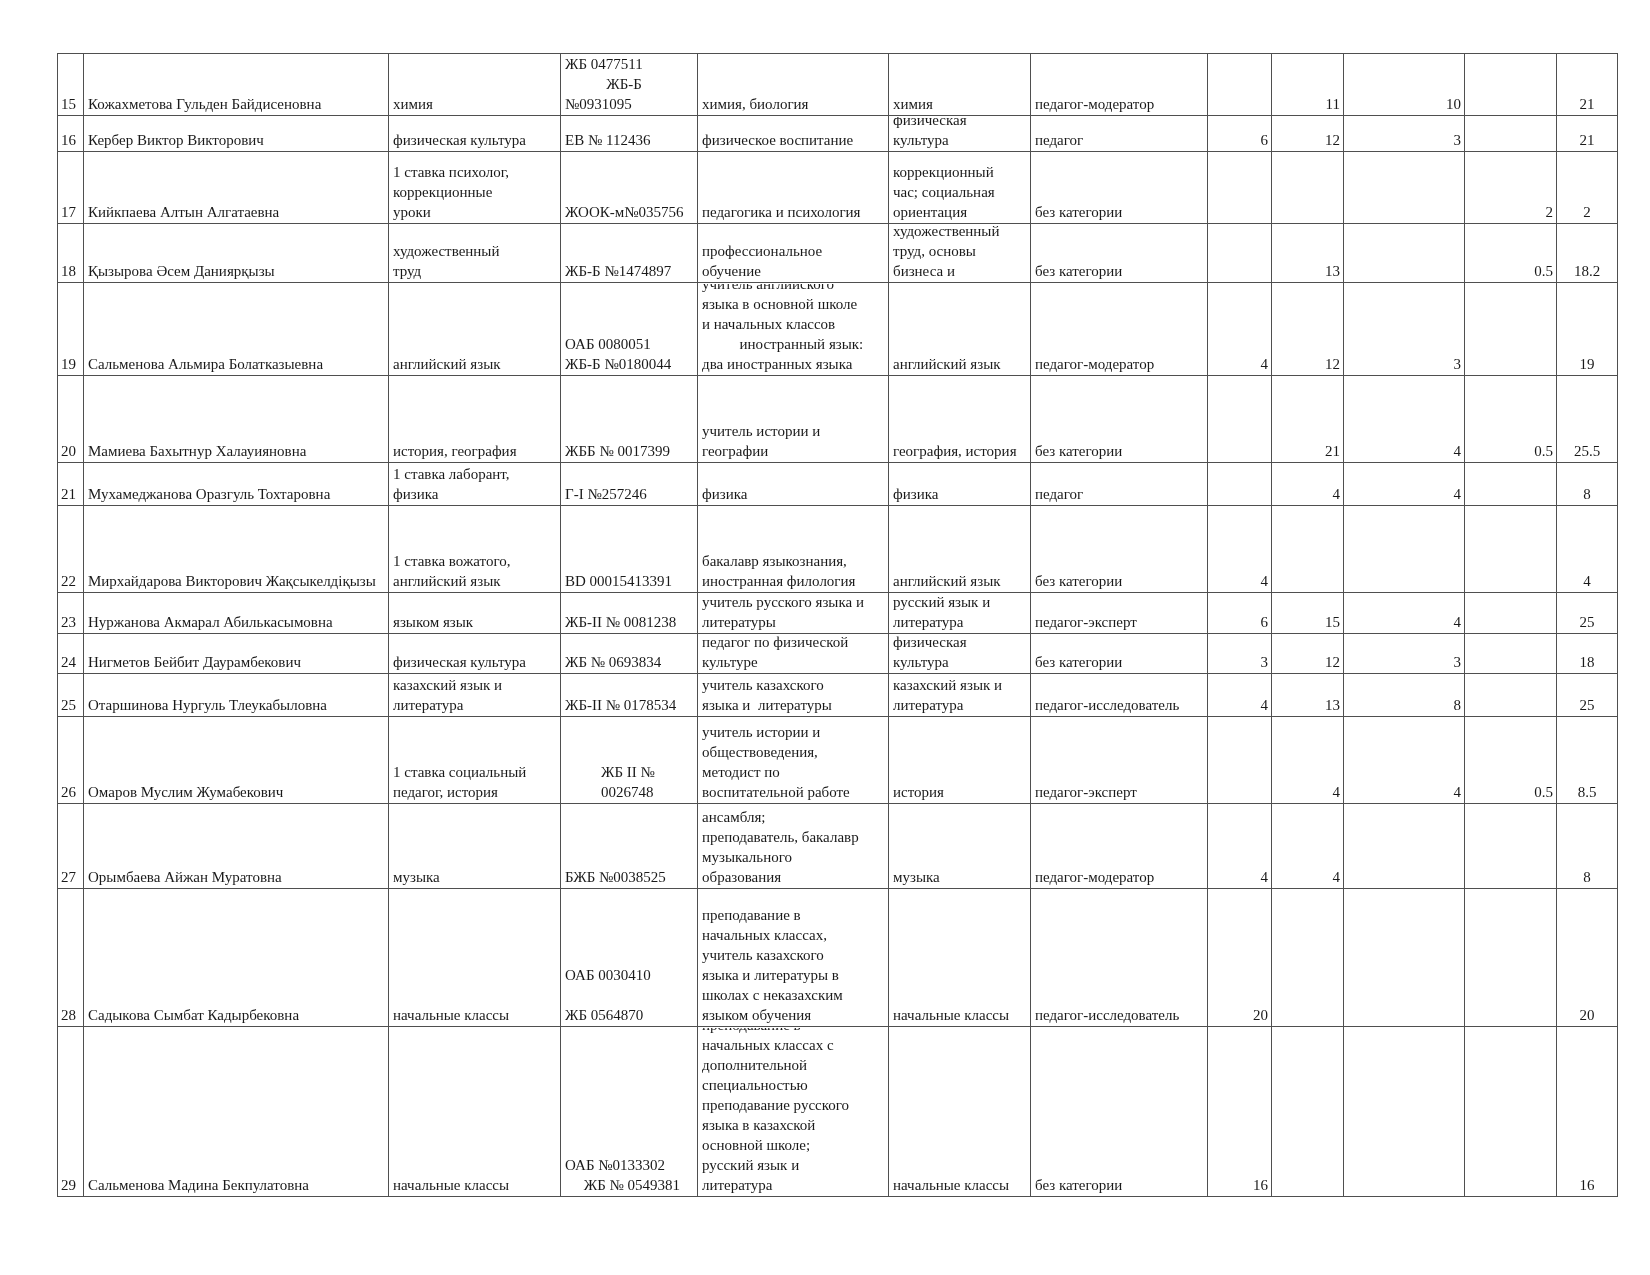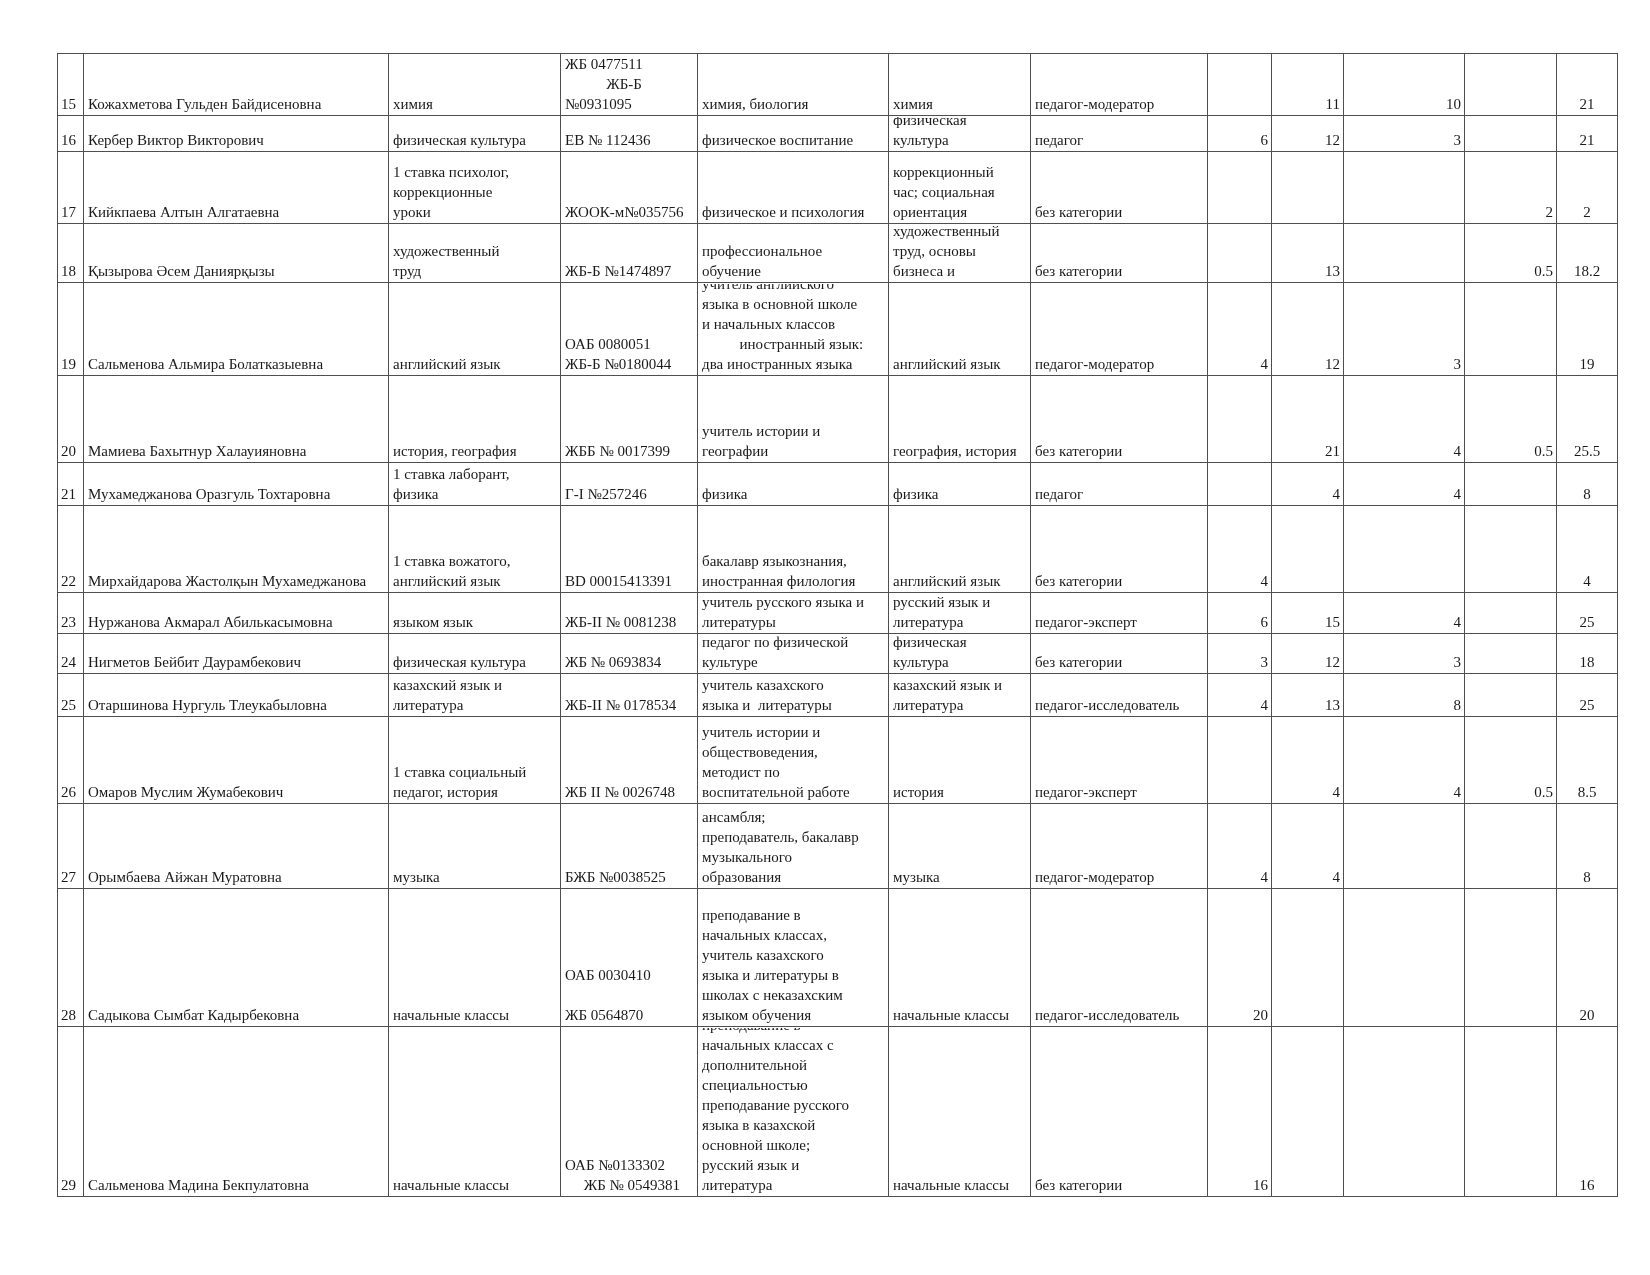--- a/index.html
+++ b/index.html
@@ -149,21 +149,21 @@
           </td>
           <td>
             <div class="clip c-left" style="height: 70px;">1 ставка психолог,
 коррекционные
 уроки</div>
           </td>
           <td>
             <div class="clip c-left" style="height: 70px;">ЖООК-м№035756</div>
           </td>
           <td>
-            <div class="clip c-left" style="height: 70px;">физическое и психология</div>
+            <div class="clip c-left" style="height: 70px;">педагогика и психология</div>
           </td>
           <td>
             <div class="clip c-left" style="height: 70px;">коррекционный
 час; социальная
 ориентация</div>
           </td>
           <td>
             <div class="clip c-left" style="height: 70px;">без категории</div>
           </td>
           <td>
@@ -343,21 +343,21 @@
           </td>
           <td>
             <div class="clip c-center" style="height: 41px;">8</div>
           </td>
         </tr>
         <tr style="height: 87px;">
           <td>
             <div class="clip c-num" style="height: 85px;">22</div>
           </td>
           <td>
-            <div class="clip c-left" style="height: 85px;">Мирхайдарова Жастолқын Мухамеджанова</div>
+            <div class="clip c-left" style="height: 85px;">Мирхайдарова Викторович Жақсыкелдіқызы</div>
           </td>
           <td>
             <div class="clip c-left" style="height: 85px;">1 ставка вожатого,
 английский язык</div>
           </td>
           <td>
             <div class="clip c-left" style="height: 85px;">BD 00015413391</div>
           </td>
           <td>
             <div class="clip c-left" style="height: 85px;">бакалавр языкознания,
@@ -511,21 +511,21 @@
             <div class="clip c-num" style="height: 85px;">26</div>
           </td>
           <td>
             <div class="clip c-left" style="height: 85px;">Омаров Муслим Жумабекович</div>
           </td>
           <td>
             <div class="clip c-left" style="height: 85px;">1 ставка социальный
 педагог, история</div>
           </td>
           <td>
-            <div class="clip c-left" style="height: 85px;">ЖБ II № 0026748</div>
+            <div class="clip c-left" style="height: 85px; margin-left: 36px;">ЖБ II № 0026748</div>
           </td>
           <td>
             <div class="clip c-left" style="height: 85px;">учитель истории и
 обществоведения,
 методист по
 воспитательной работе</div>
           </td>
           <td>
             <div class="clip c-left" style="height: 85px;">история</div>
           </td>

